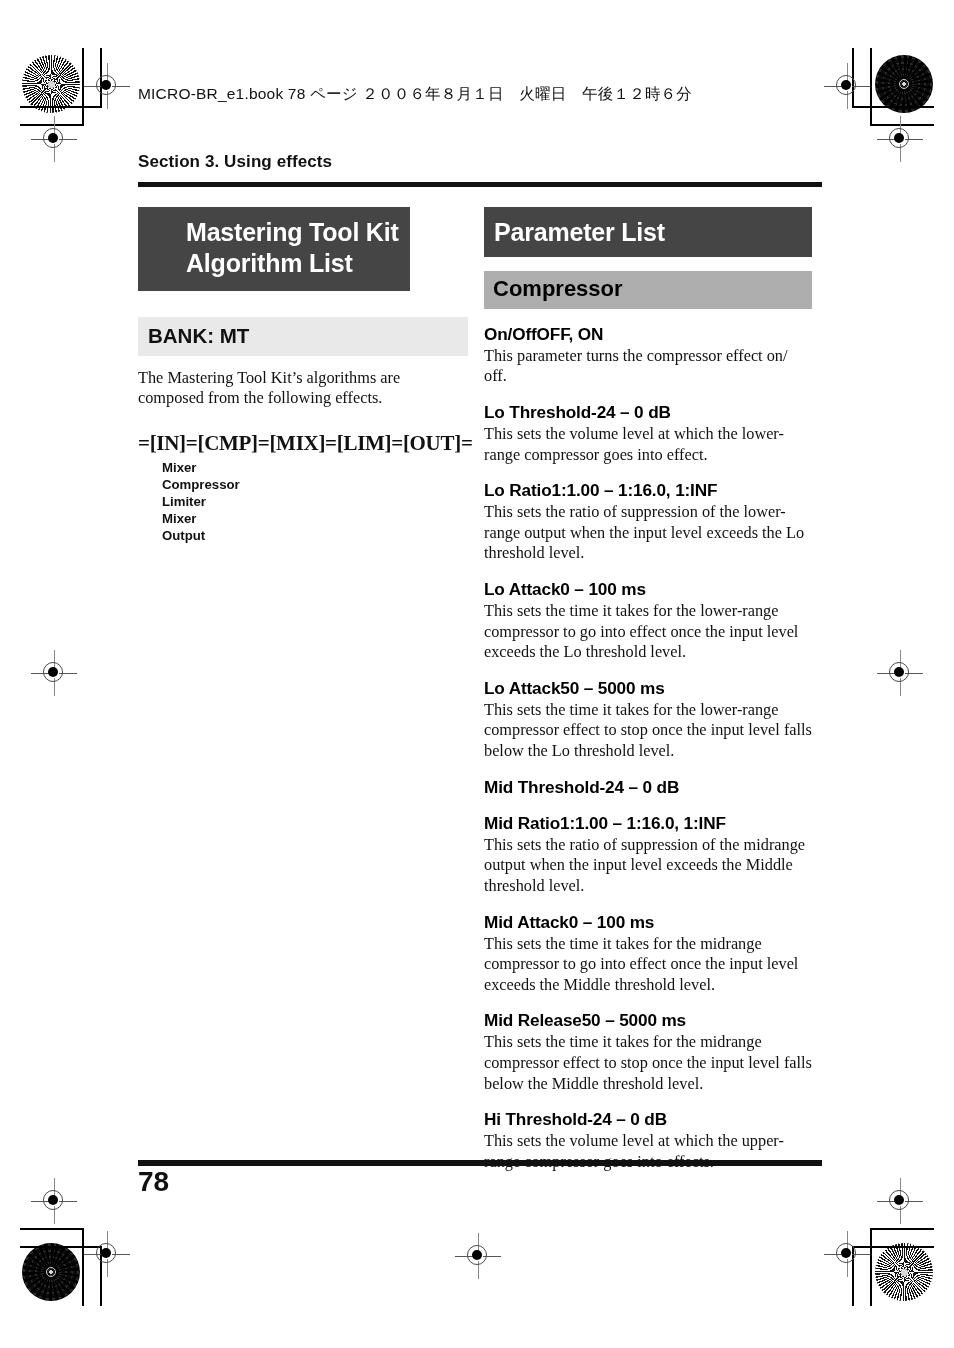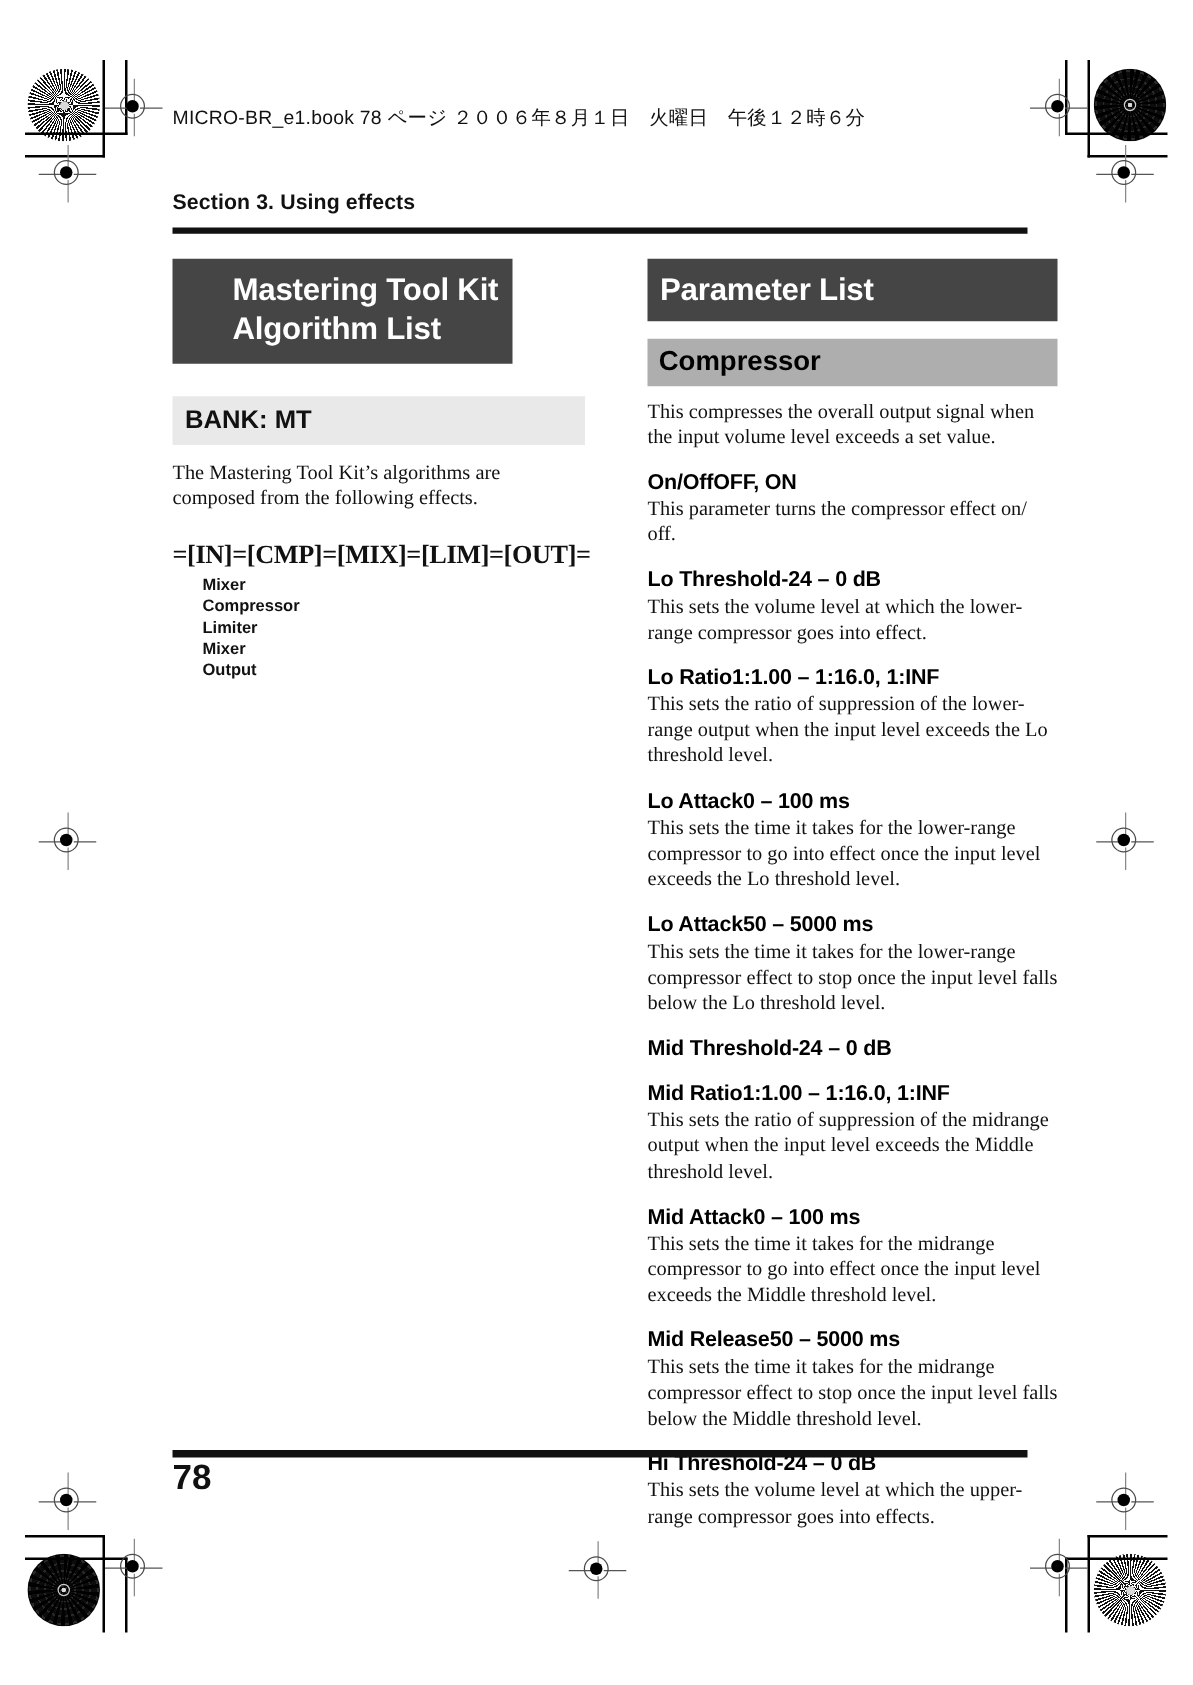--- a/index.html
+++ b/index.html
@@ -153,21 +153,21 @@
 
   
   .col-left {
     position: absolute;
     left: 138px;
     top: 207px;
     width: 330px;
   }
   .col-right {
     position: absolute;
-    left: 518px;
+    left: 484px;
     top: 207px;
     width: 328px;
   }
 
   .title-block {
     background: #454545;
     color: #ffffff;
     font-family: "Liberation Sans", sans-serif;
     font-weight: bold;
     font-size: 25px;
@@ -408,21 +408,20 @@
       <div>Compressor</div>
       <div>Limiter</div>
       <div>Mixer</div>
       <div>Output</div>
     </div>
   </div>
 
   <div class="col-right">
     <div class="title-block">Parameter List</div>
     <div class="subbar-gray">Compressor</div>
-    <div class="body-text">This compresses the overall output signal when the input volume level exceeds a set value.</div>
 
     <div class="param">
       <div class="param-head">
         <span>On/Off</span>
         <span>OFF, ON</span>
       </div>
       <div class="param-desc">This parameter turns the compressor effect on/ off.</div>
     </div>
 
     <div class="param">

